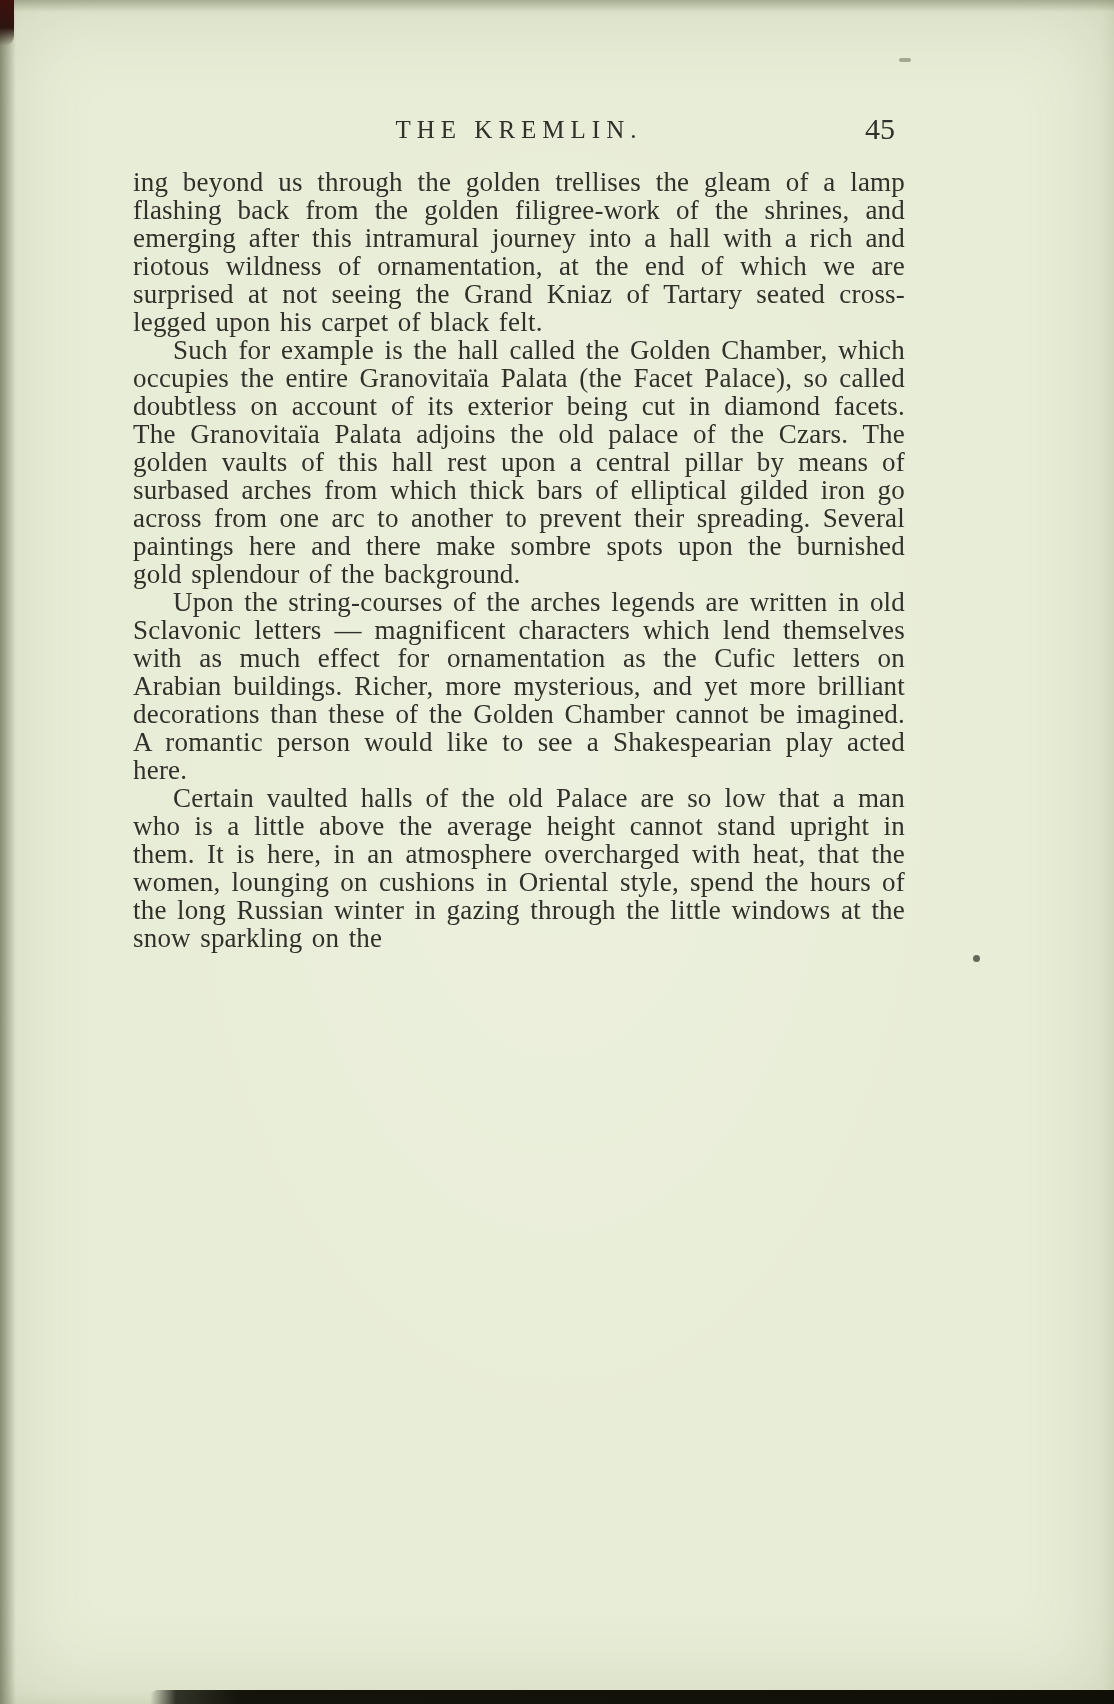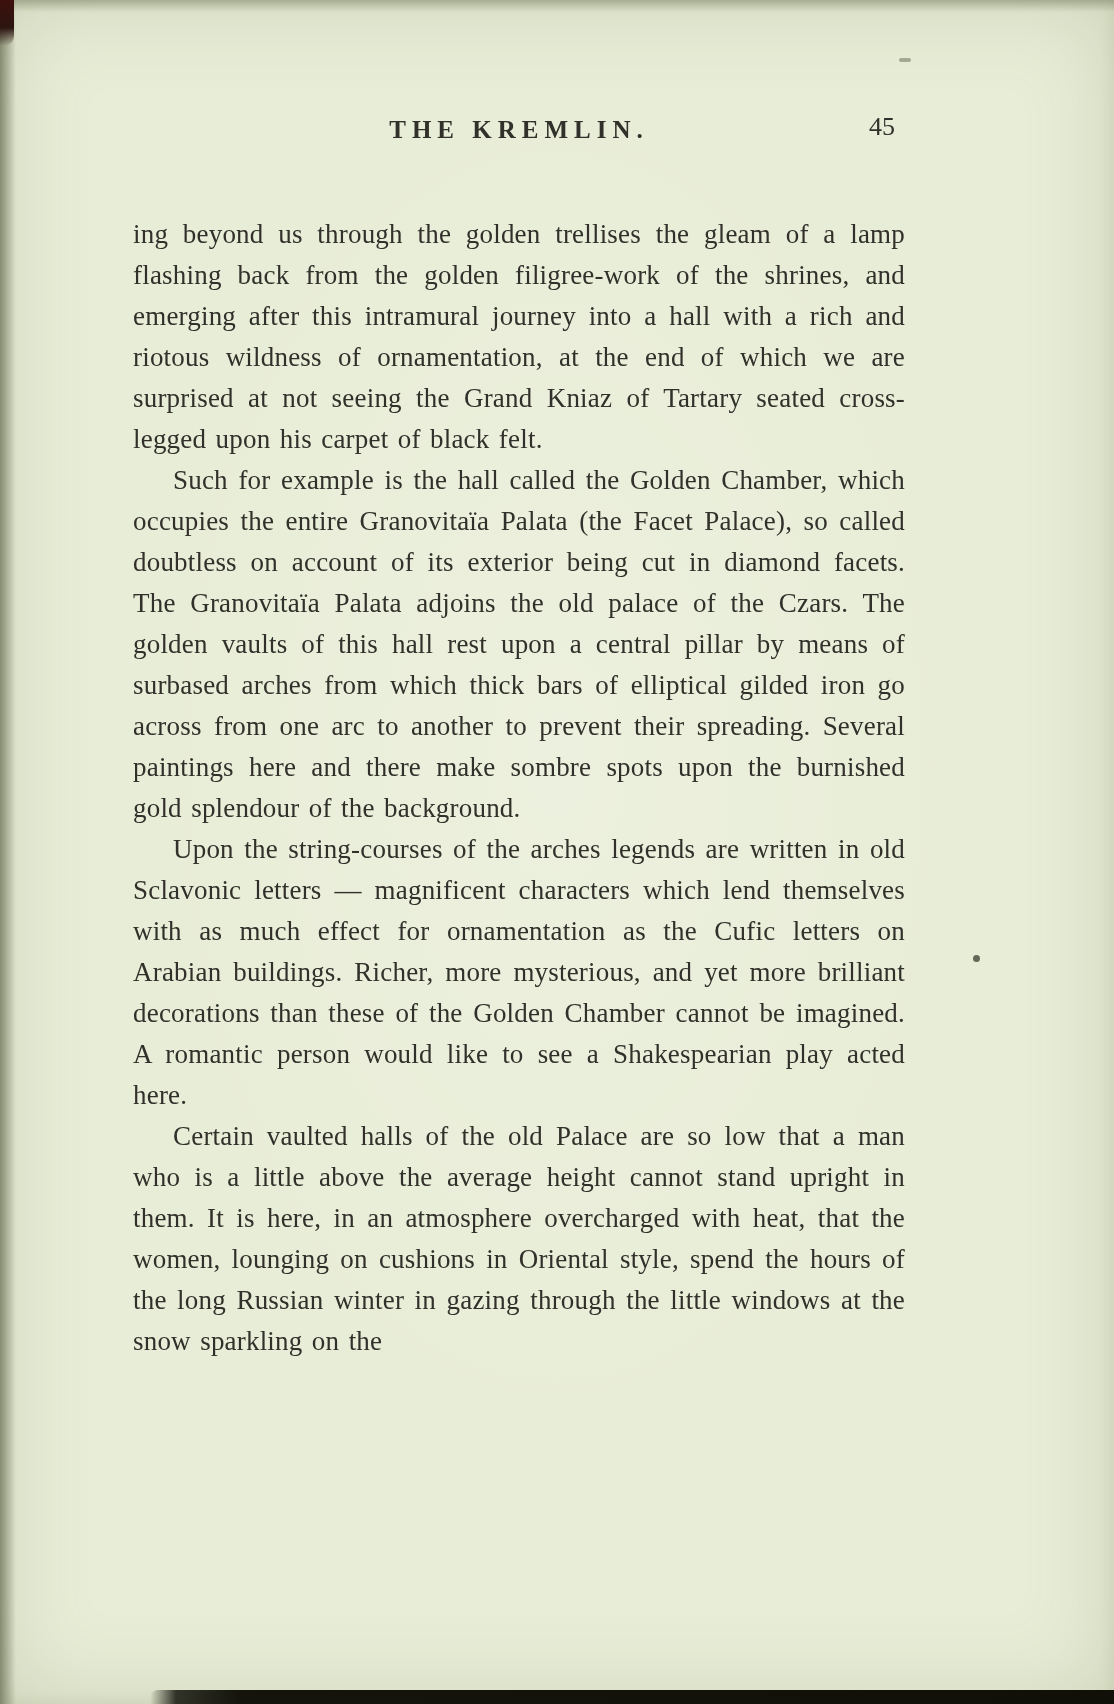--- a/index.html
+++ b/index.html
@@ -83,44 +83,43 @@
     left: 133px;
     width: 772px;
     height: 36px;
   }
   .running-title {
     position: absolute;
     left: 0; right: 0;
     text-align: center;
     font-size: 25px;
     letter-spacing: 6px;
-    font-weight: 700;
+    font-weight: 400;
     color: var(--ink, #2f2d27);
   }
   .page-number {
     position: absolute;
     right: 10px;
     top: -4px;
-    font-size: 26px;
+    font-size: 30px;
     color: var(--ink, #2f2d27);
   }
 
   
   .body-text {
     position: absolute;
     top: 168px;
     left: 133px;
     width: 772px;
     color: var(--ink, #32302a);
     font-size: 27px;
-    line-height: 41px;
+    line-height: 28px;
     text-align: justify;
     word-spacing: 0.09em;
     letter-spacing: 0.2px;
-    margin-top: 46px;
   }
   .body-text p {
     margin: 0;
   }
   .body-text p.indent {
     text-indent: 40px;
     font-family: Liberation Serif, serif;
   }
 </style>
 </head>

